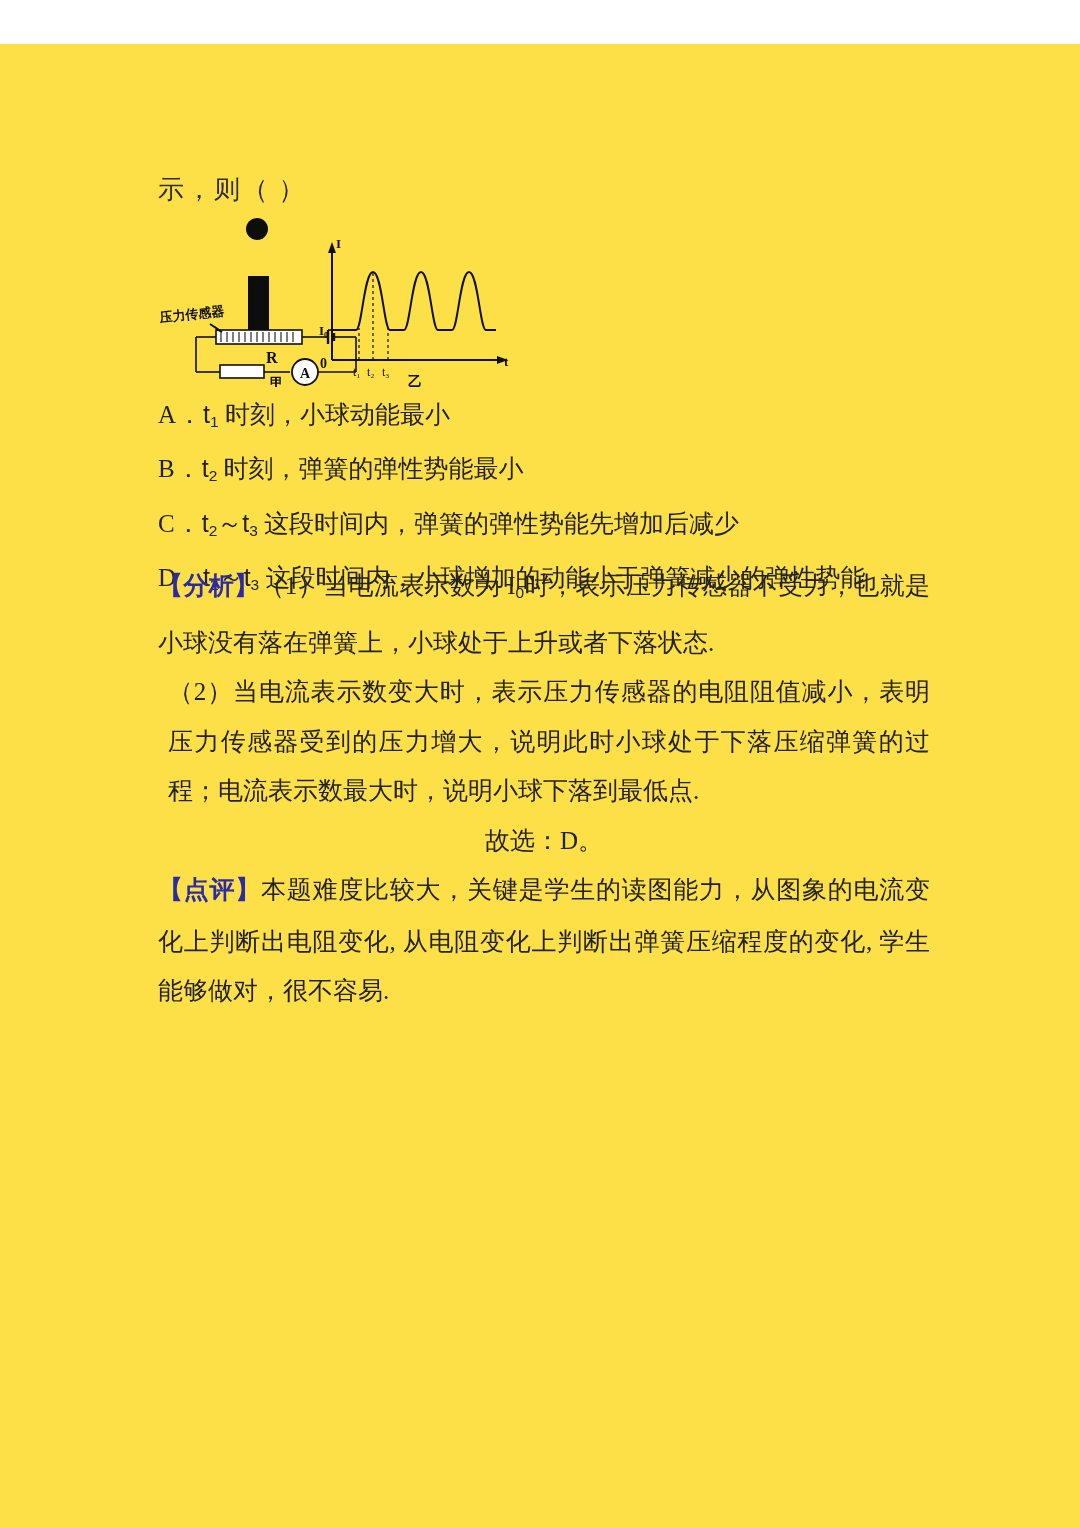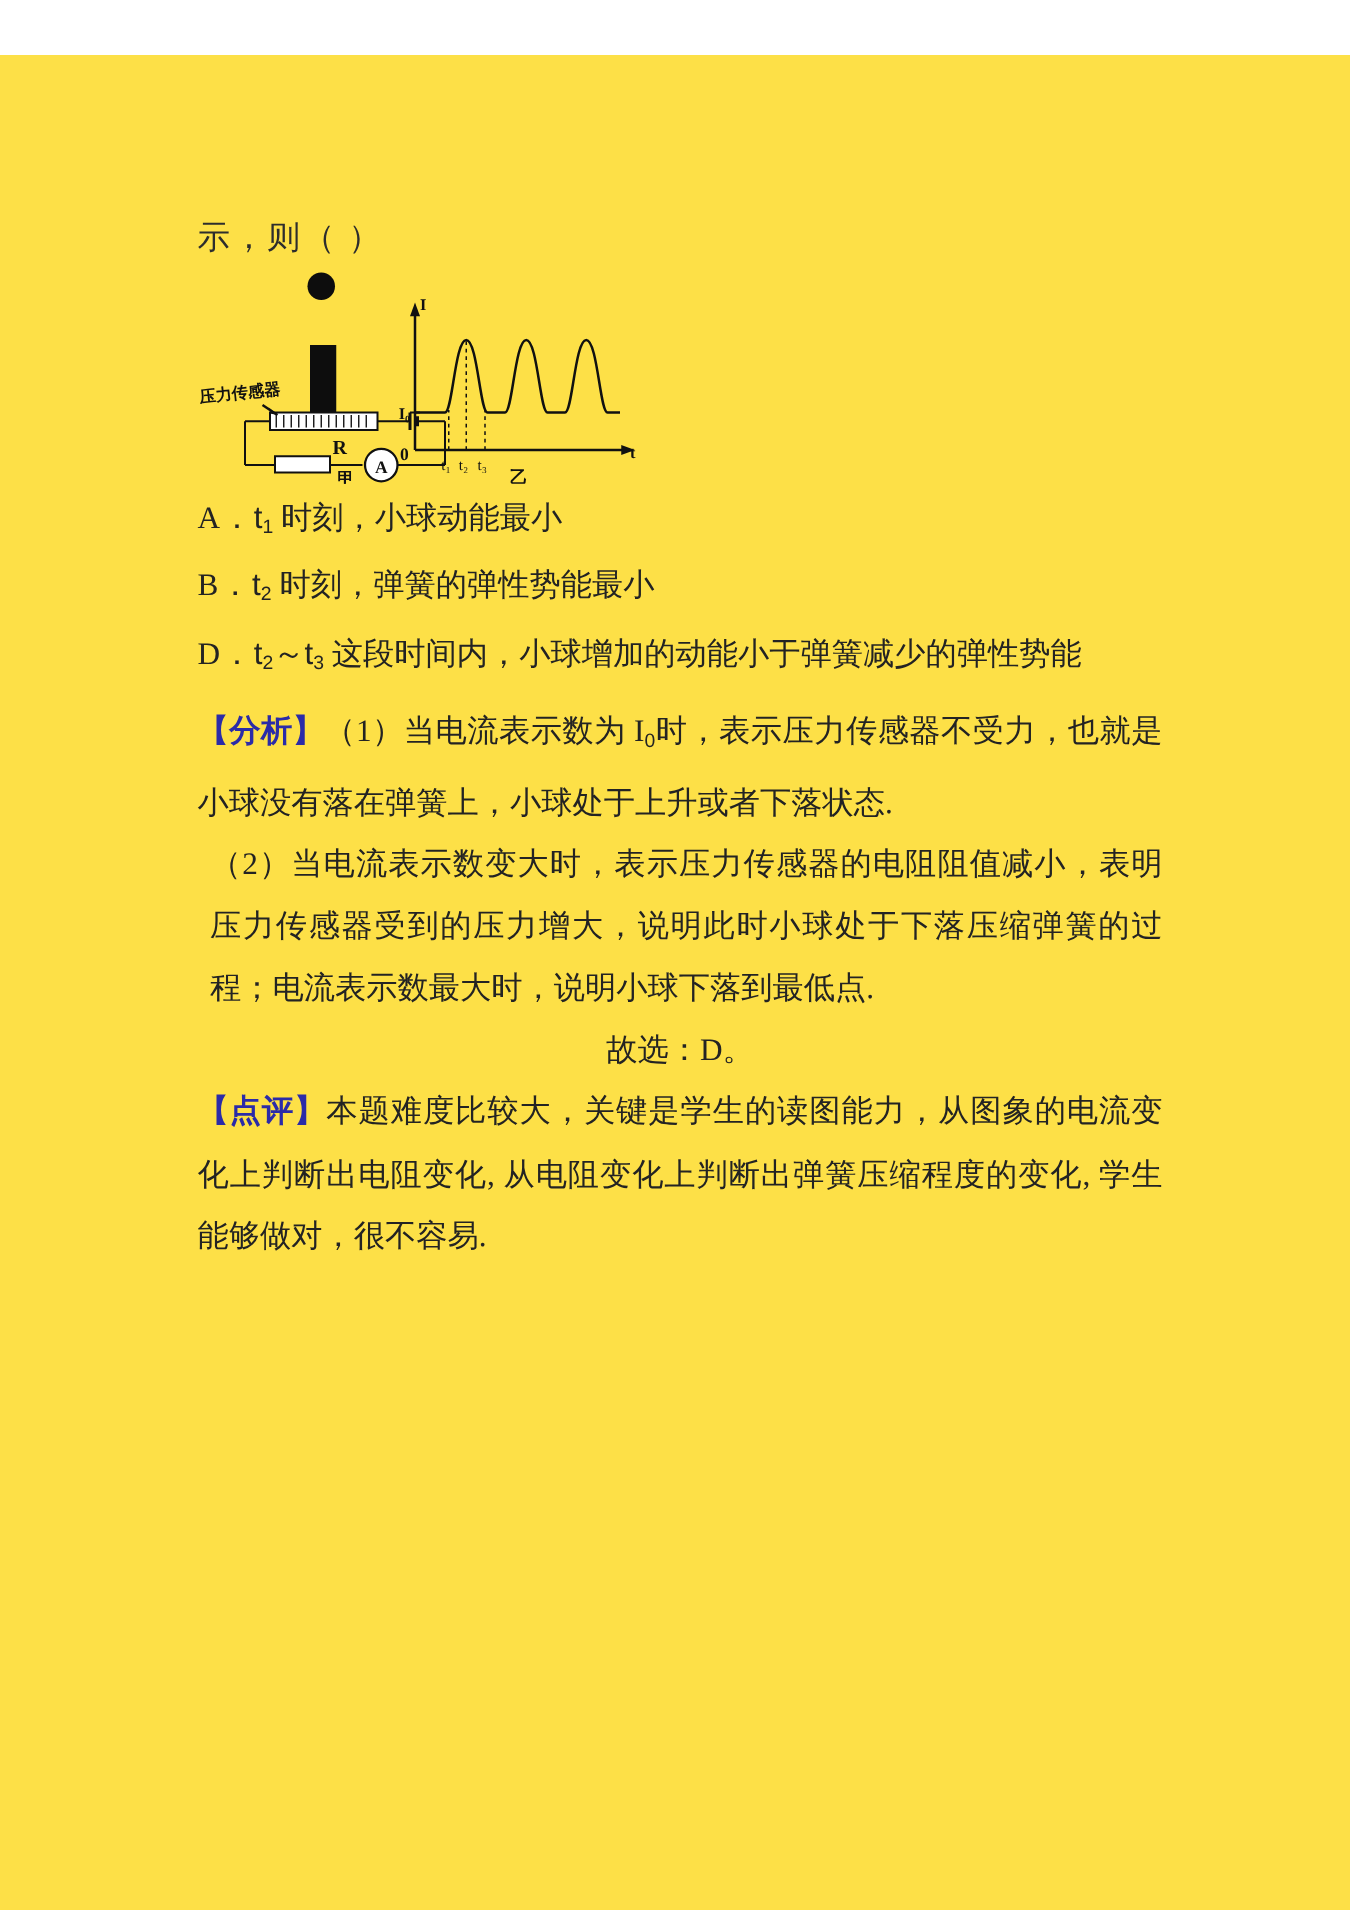--- a/index.html
+++ b/index.html
@@ -207,20 +207,23 @@
   </div>
 
   <div class="options">
     <div class="opt">
       <span class="lab">A．</span><span class="sans">t</span><sub class="sans">1</sub><span> 时刻，小球动能最小</span>
     </div>
     <div class="opt">
       <span class="lab">B．</span><span class="sans">t</span><sub class="sans">2</sub><span> 时刻，弹簧的弹性势能最小</span>
     </div>
     <div class="opt">
+      <span class="lab">C．</span><span class="sans">t</span><sub class="sans">2</sub><span class="sans">～t</span><sub class="sans">3</sub><span> 这段时间内，弹簧的弹性势能先增加后减少</span>
+    </div>
+    <div class="opt">
       <span class="lab">D．</span><span class="sans">t</span><sub class="sans">2</sub><span class="sans">～t</span><sub class="sans">3</sub><span> 这段时间内，小球增加的动能小于弹簧减少的弹性势能</span>
     </div>
   </div>
 
   <div class="body">
 
     <p><span class="tag">【分析】</span><span>（1）当电流表示数为 I</span><sub class="sans">0</sub><span>时，表示压力传感器不受力，也就是小球没有落在弹簧上，小球处于上升或者下落状态.</span></p>
 
     <p class="para2">（2）当电流表示数变大时，表示压力传感器的电阻阻值减小，表明压力传感器受到的压力增大，说明此时小球处于下落压缩弹簧的过程；电流表示数最大时，说明小球下落到最低点.</p>
 

